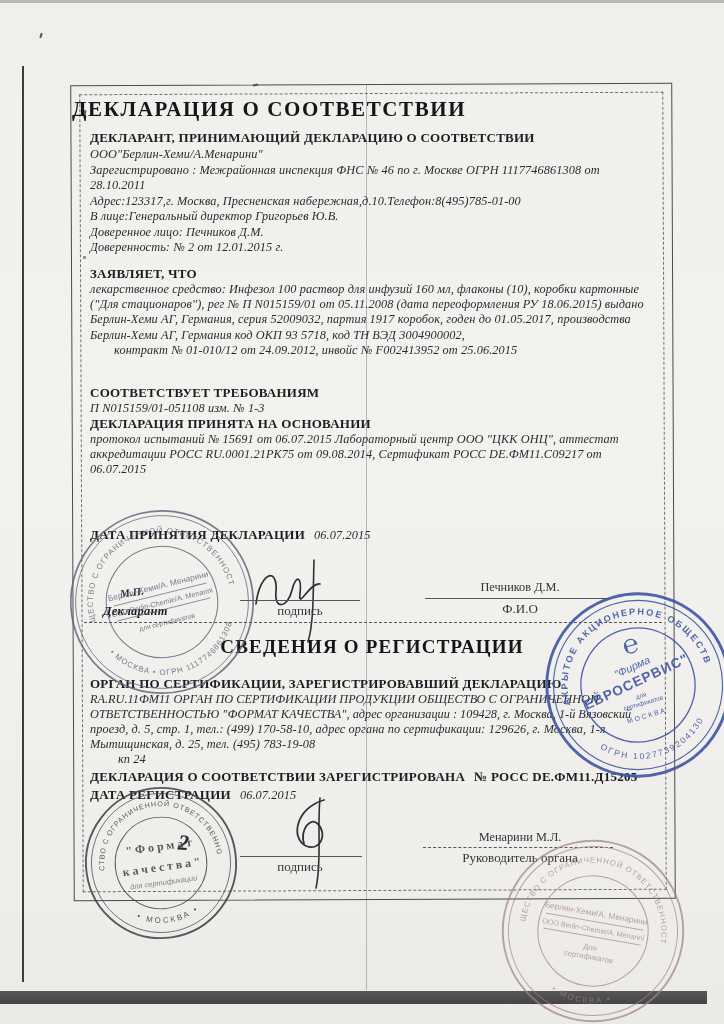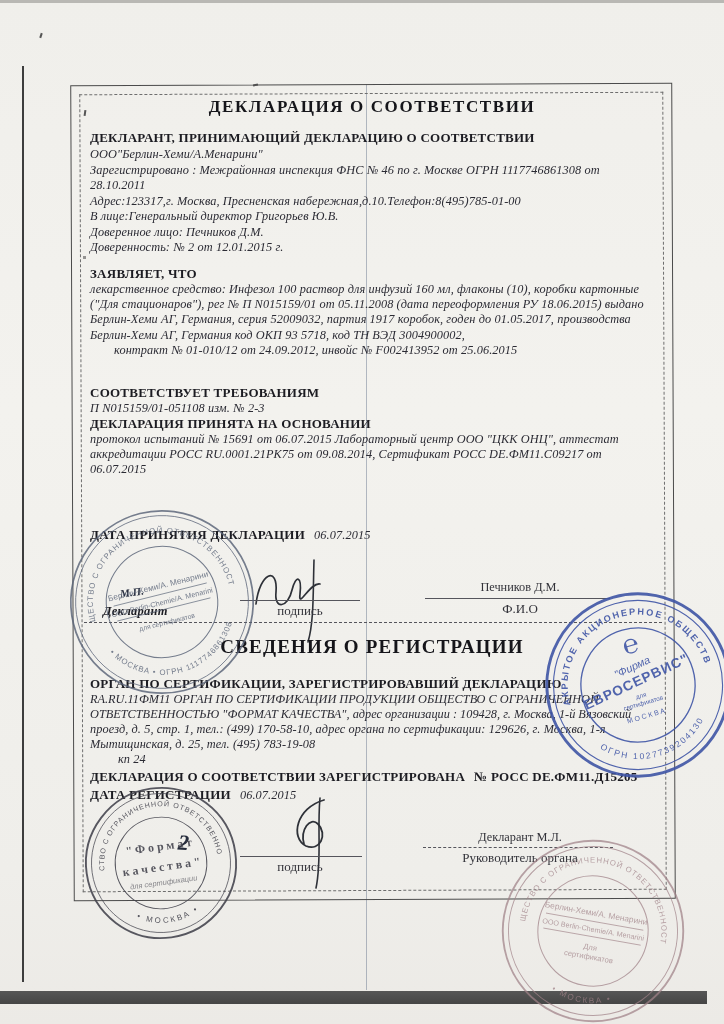--- a/index.html
+++ b/index.html
@@ -4,21 +4,21 @@
 <style>
   html,body{margin:0;padding:0;background:#dfdedb;}
   .scan{position:relative;width:724px;height:1024px;overflow:hidden;
         background:linear-gradient(180deg,#f0efeb 0%,#f3f2ee 40%,#efeeea 85%,#eceae6 100%);
         font-family:"Liberation Serif","DejaVu Serif",serif;color:#23232b;}
   .abs{position:absolute;}
   .nowrap{white-space:nowrap;}
   .h{font-weight:bold;font-size:13px;letter-spacing:.25px;color:#1c1c22;}
   .b{font-style:italic;font-size:12.3px;color:#2b2b34;letter-spacing:.1px;}
   .caps{font-style:italic;font-size:12.3px;color:#2b2b34;}
-  .title{font-weight:bold;font-size:17px;letter-spacing:1.6px;color:#15151a;text-align:center;}
+  .title{font-weight:bold;font-size:21px;letter-spacing:1.6px;color:#15151a;text-align:left;}
   .title2{font-weight:bold;font-size:19px;letter-spacing:1.2px;color:#15151a;text-align:center;}
   .frame-outer{border:1.6px solid #4b4b4b;}
   .frame-inner{border:1px dashed #6e6e6e;}
   .rule{border-top:1px solid #55555c;height:0;}
   .rule-dash{border-top:1px dashed #55555c;height:0;}
   .lbl{font-size:13px;color:#33333a;text-align:center;}
   .foldline{width:1px;background:rgba(95,110,135,.45);}
   .pageedge{width:2px;background:#3d3d3d;}
   .darkbar{background:linear-gradient(180deg,#565656,#454545);}
   .stamp{pointer-events:none;}
@@ -54,21 +54,21 @@
   <div class="abs b nowrap" style="left:90px;top:240px;">Доверенность: № 2 от 12.01.2015 г.</div>
 
   <div class="abs h nowrap" style="left:90px;top:266px;">ЗАЯВЛЯЕТ, ЧТО</div>
   <div class="abs b nowrap" style="left:90px;top:282px;">лекарственное средство: Инфезол 100 раствор для инфузий 160 мл, флаконы (10), коробки картонные</div>
   <div class="abs b nowrap" style="left:90px;top:297px;">("Для стационаров"), рег № П N015159/01 от 05.11.2008 (дата переоформления РУ 18.06.2015) выдано</div>
   <div class="abs b nowrap" style="left:90px;top:312px;">Берлин-Хеми АГ, Германия, серия 52009032, партия 1917 коробок, годен до 01.05.2017, производства</div>
   <div class="abs b nowrap" style="left:90px;top:328px;">Берлин-Хеми АГ, Германия код ОКП 93 5718, код ТН ВЭД 3004900002,</div>
   <div class="abs b nowrap" style="left:90px;top:343px;margin-left:24px;">контракт № 01-010/12 от 24.09.2012, инвойс № F002413952 от 25.06.2015</div>
 
   <div class="abs h nowrap" style="left:90px;top:385px;">СООТВЕТСТВУЕТ ТРЕБОВАНИЯМ</div>
-  <div class="abs b nowrap" style="left:90px;top:401px;">П N015159/01-051108 изм. № 2-3</div>
+  <div class="abs b nowrap" style="left:90px;top:401px;">П N015159/01-051108 изм. № 1-3</div>
   <div class="abs h nowrap" style="left:90px;top:416px;">ДЕКЛАРАЦИЯ ПРИНЯТА НА ОСНОВАНИИ</div>
   <div class="abs b nowrap" style="left:90px;top:432px;">протокол испытаний № 15691 от 06.07.2015 Лабораторный центр ООО "ЦКК ОНЦ", аттестат</div>
   <div class="abs b nowrap" style="left:90px;top:447px;">аккредитации РОСС RU.0001.21РК75 от 09.08.2014, Сертификат РОСС DE.ФМ11.С09217 от</div>
   <div class="abs b nowrap" style="left:90px;top:462px;">06.07.2015</div>
 
   <div class="abs nowrap" style="left:90px;top:525px;">
     <span class="h">ДАТА ПРИНЯТИЯ ДЕКЛАРАЦИИ</span>
     <span class="b" style="margin-left:5px;">06.07.2015</span>
   </div>
 
@@ -101,21 +101,21 @@
     <span class="h">ДАТА РЕГИСТРАЦИИ</span>
     <span class="b" style="margin-left:5px;">06.07.2015</span>
   </div>
 
   <svg class="abs" style="left:280px;top:790px;" width="80" height="100" viewBox="0 0 80 100">
     <path d="M44,10 C16,18 10,48 26,56 C40,62 48,44 38,34 C30,26 20,40 24,54" fill="none" stroke="#2e3138" stroke-width="1.8" stroke-linecap="round"></path>
     <path d="M40,8 C37,40 42,70 36,98" fill="none" stroke="#2e3138" stroke-width="1.6" stroke-linecap="round"></path>
   </svg>
   <div class="abs rule" style="left:240px;top:856px;width:122px;"></div>
   <div class="abs lbl" style="left:255px;top:859px;width:90px;">подпись</div>
-  <div class="abs lbl" style="left:430px;top:830px;width:180px;font-size:12.3px;">Декларант М.Л.</div>
+  <div class="abs lbl" style="left:430px;top:830px;width:180px;font-size:12.3px;">Менарини М.Л.</div>
   <div class="abs rule-dash" style="left:423px;top:847px;width:190px;"></div>
   <div class="abs lbl" style="left:430px;top:850px;width:180px;">Руководитель органа</div>
   <div class="abs hand" style="left:178px;top:830px;font-size:22px;transform:rotate(4deg);">2</div>
 
   <svg class="abs stamp" style="left:66px;top:506px;transform:rotate(-14deg);opacity:.82;" width="192" height="192" viewBox="0 0 200 200">
     <defs>
       <path id="s1t" d="M 28,100 A 72,72 0 0 1 172,100"></path>
       <path id="s1b" d="M 24,100 A 76,76 0 0 0 176,100"></path>
     </defs>
     <g fill="none" stroke-width="1.8" stroke="#5a6478">

